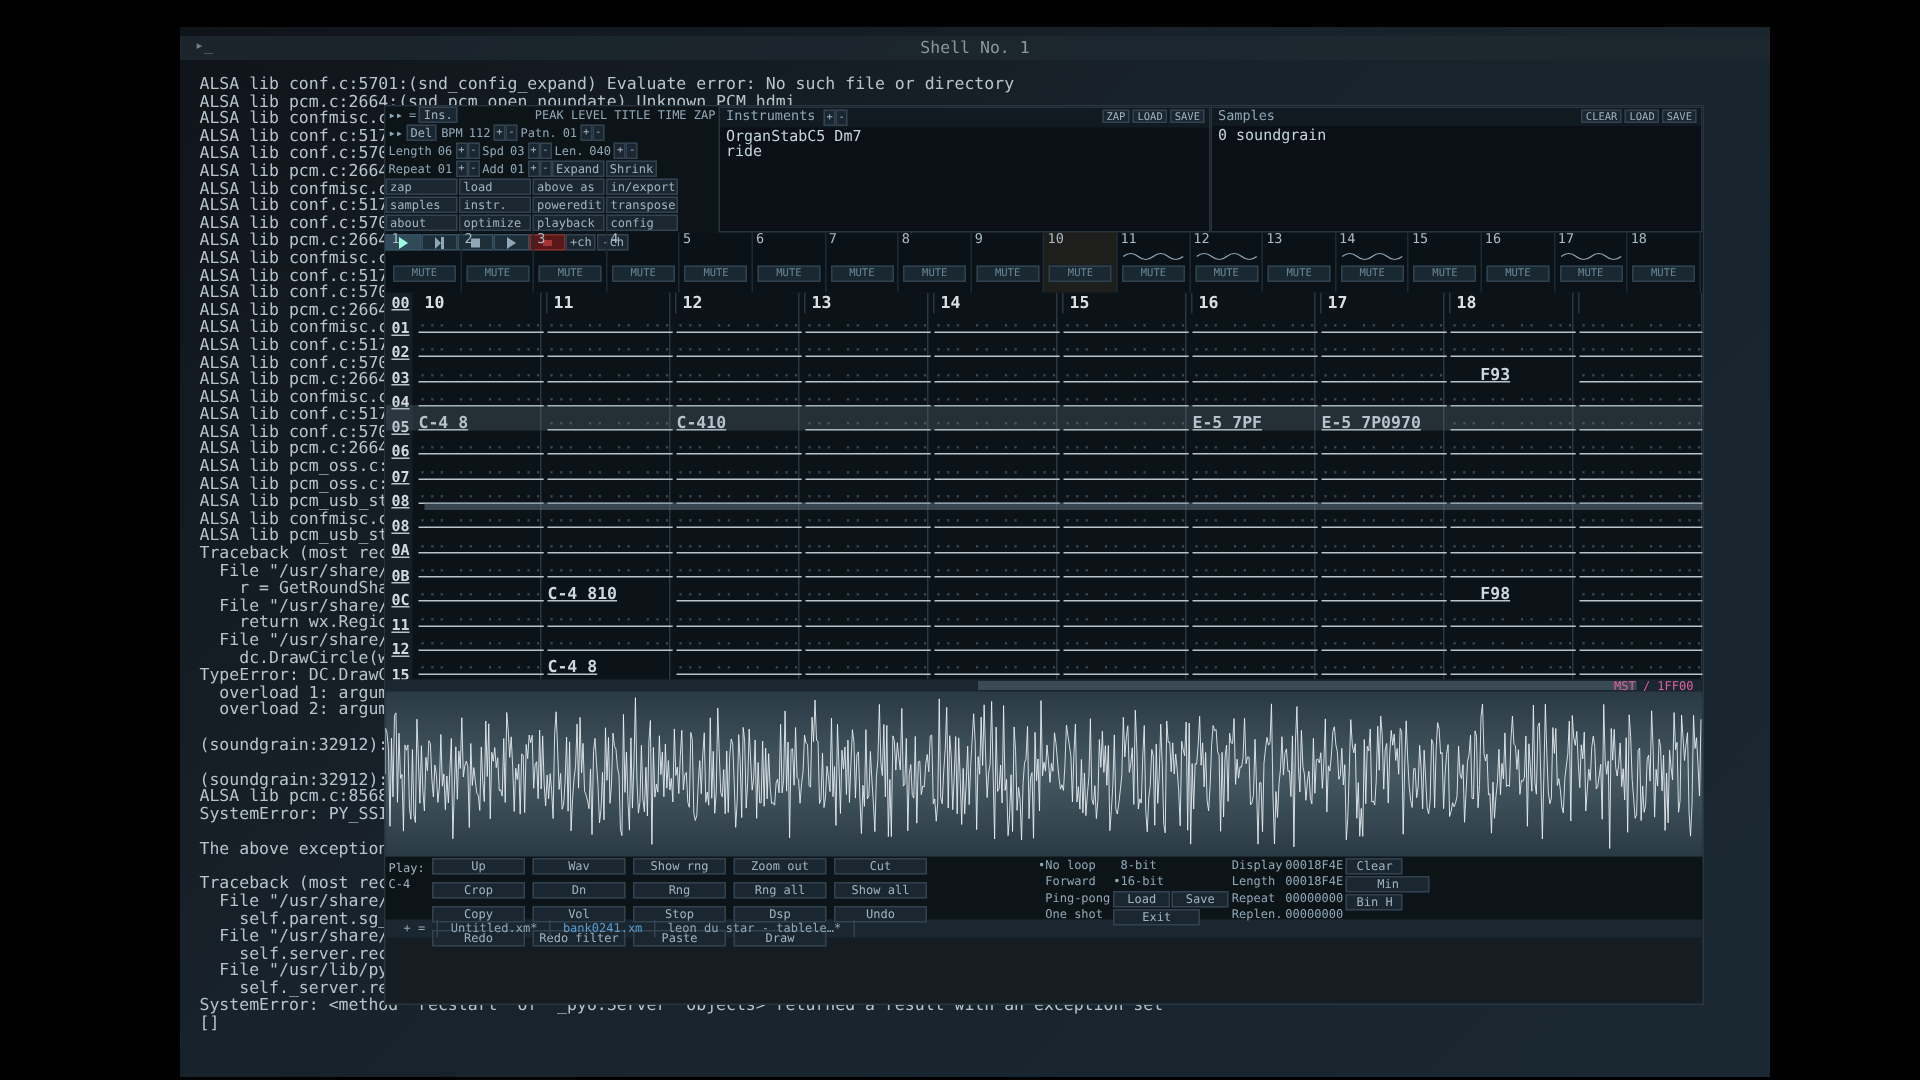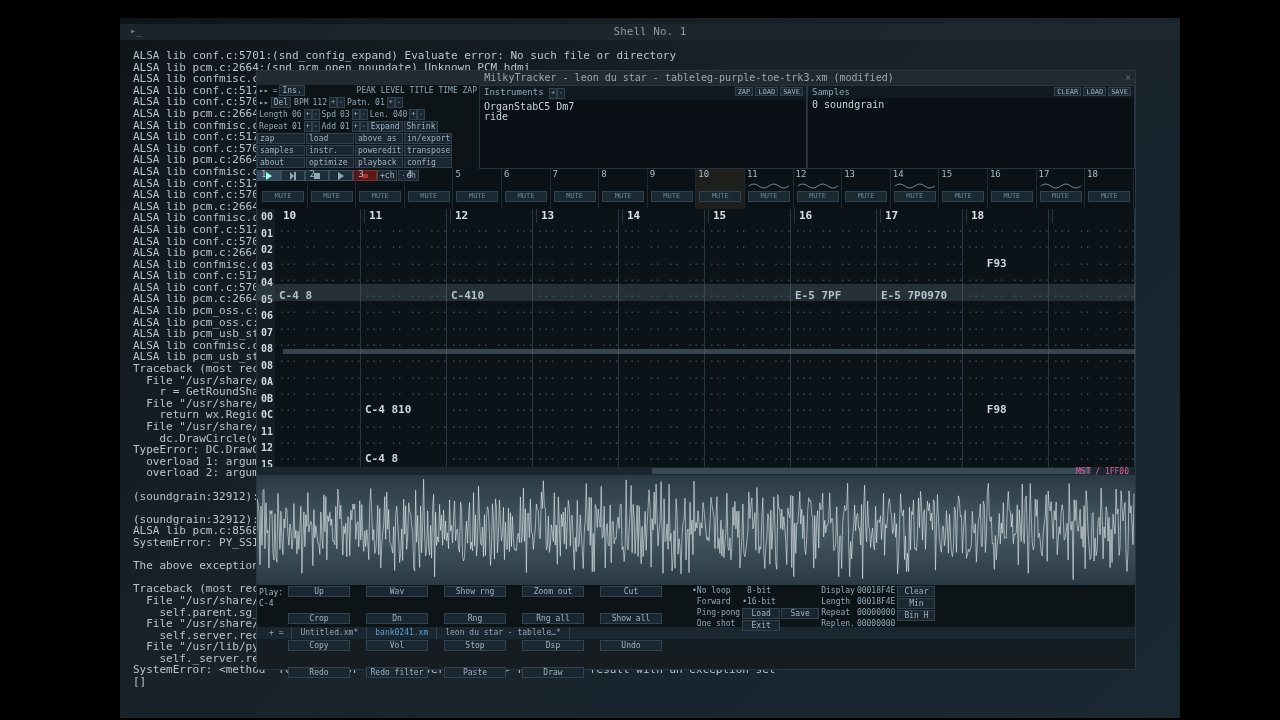--- a/index.html
+++ b/index.html
@@ -142,20 +142,21 @@
   line-height: 9px;
   cursor: pointer;
 }
 .chan-col.active { background: rgba(90,70,40,0.25); }
 .pattern-area {
   height: 258px;
   background: #0c1318;
   position: relative;
   overflow: hidden;
   display: flex;
+  text-decoration: underline;
 }
 .row-numbers {
   width: 22px;
   background: #151e24;
 }
 .row-num { height: 16.5px; color:#d0dae0; font-size:10px; text-align:right; padding-right:2px; line-height:16px; font-weight:bold;}
 .pattern-cols {
   flex: 1;
   display: flex;
   position: relative;
@@ -214,21 +215,21 @@
 .waveform svg { width: 100%; height: 100%; }
 .marker { position:absolute; right:6px; top:-8px; font-size:8px; color:#e060a0; }
 .sample-editor {
   height: 42px;
   background: #0d1418;
   display: flex;
   font-size: 8px;
 }
 .se-left { width:30px; padding:2px;}
 .se-left div { color:#9fb4c0; line-height:11px;}
-.se-btns { display:flex; flex-wrap:wrap; width:380px; padding:1px; gap:16px;}
+.se-btns { display:flex; flex-wrap:wrap; width:380px; padding:1px; gap:5px;}
 .se-btn {
   background: #1a2630;
   border: 1px solid #324250;
   color: #9fb4c0;
   font-size: 8px;
   height: 11px;
   line-height: 9px;
   padding: 0;
   width: 62px;
   text-align: center;
@@ -308,24 +309,20 @@
   File "/usr/share/sou
     self.parent.sg_aud
   File "/usr/share/sou
     self.server.recsta
   File "/usr/lib/python3/dist-packages/pyo/lib/server.py", line 970, in recstart
     self._server.recstart(stringencode(filename))
 SystemError: &lt;method 'recstart' of '_pyo.Server' objects&gt; returned a result with an exception set
 []</pre>
 
 <div class="tracker-window">
-  <div class="tracker-titlebar">
-    <span>MilkyTracker - leon du star - tableleg-purple-toe-trk3.xm (modified)</span>
-    <span class="titlebar-close">×</span>
-  </div>
 
   <div class="toolbar">
     <div class="toolbar-left">
       <div class="tb-row">
         <span class="tb-cell">▸▸</span>
         <span class="tb-cell">=</span>
         <span class="tb-btn">Ins.</span>
         <span style="flex:1"></span>
         <span class="tb-cell">PEAK LEVEL  TITLE  TIME  ZAP</span>
       </div>
@@ -798,37 +795,37 @@
         <div class="se-txt"> <span>Ping-pong</span></div>
         <div class="se-txt"> <span>One shot</span></div>
       </div>
       <div class="se-col">
         <div class="se-txt"> <span>8-bit</span></div>
         <div class="se-txt">•<span>16-bit</span></div>
         <div style="display:flex;gap:1px;">
           <span class="se-btn" style="width:38px">Load</span>
           <span class="se-btn" style="width:38px">Save</span>
         </div>
-        <span class="se-btn" style="width:38px">Exit</span>
+        <span class="se-btn" style="width:58px">Exit</span>
       </div>
       <div class="se-col">
         <div class="se-txt">Display</div>
         <div class="se-txt">Length</div>
         <div class="se-txt">Repeat</div>
         <div class="se-txt">Replen.</div>
       </div>
       <div class="se-col">
         <div class="se-txt">00018F4E</div>
         <div class="se-txt">00018F4E</div>
         <div class="se-txt">00000000</div>
         <div class="se-txt">00000000</div>
       </div>
       <div class="se-col">
         <span class="se-btn" style="width:38px">Clear</span>
-        <span class="se-btn" style="width:38px">Min</span>
+        <span class="se-btn" style="width:56px">Min</span>
         <span class="se-btn" style="width:38px">Bin H</span>
       </div>
     </div>
   </div>
 
   <div class="status-bar">
     <div class="status-item">+  =</div>
     <div class="status-item">Untitled.xm*</div>
     <div class="status-item" style="color:#5a9fd4">bank0241.xm</div>
     <div class="status-item">leon du star - tablele…*</div>

